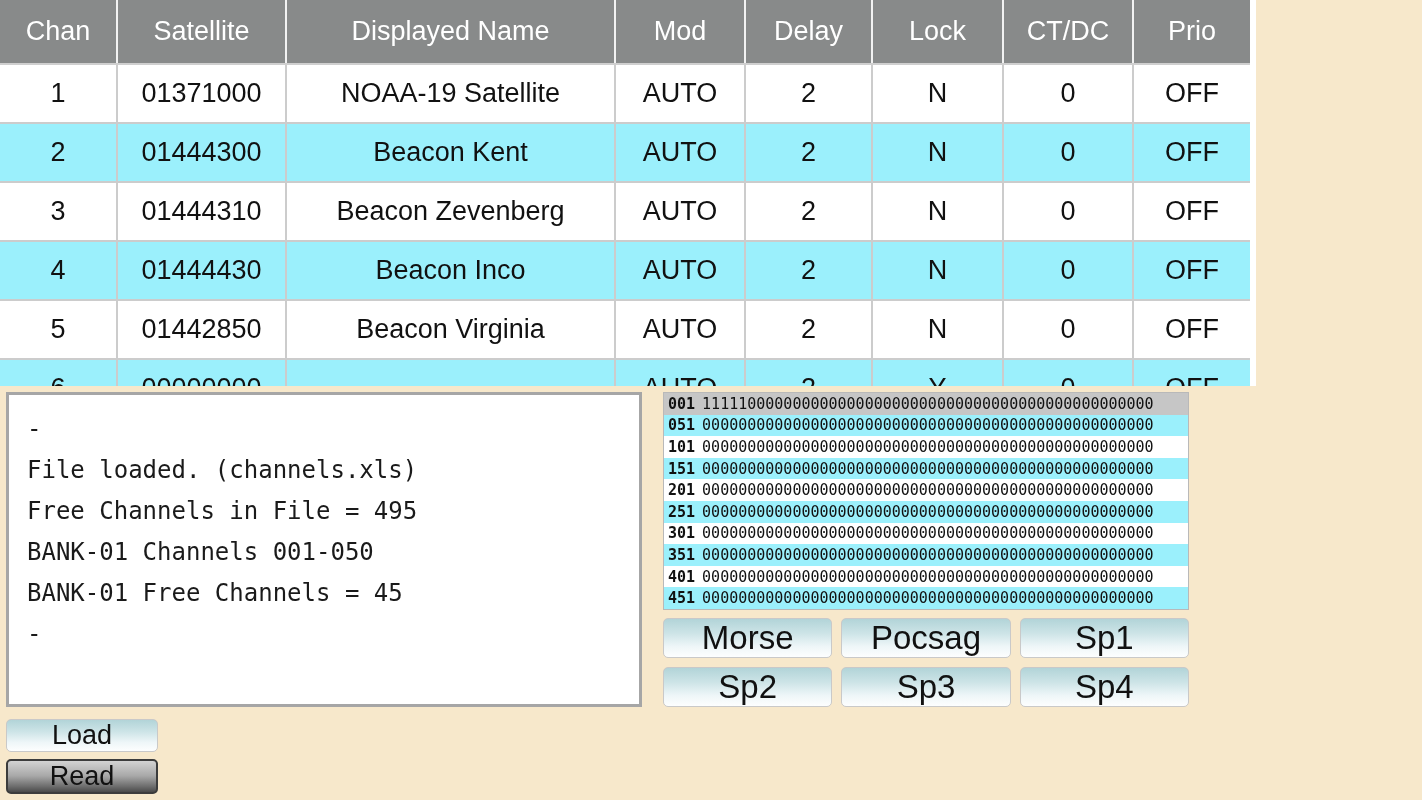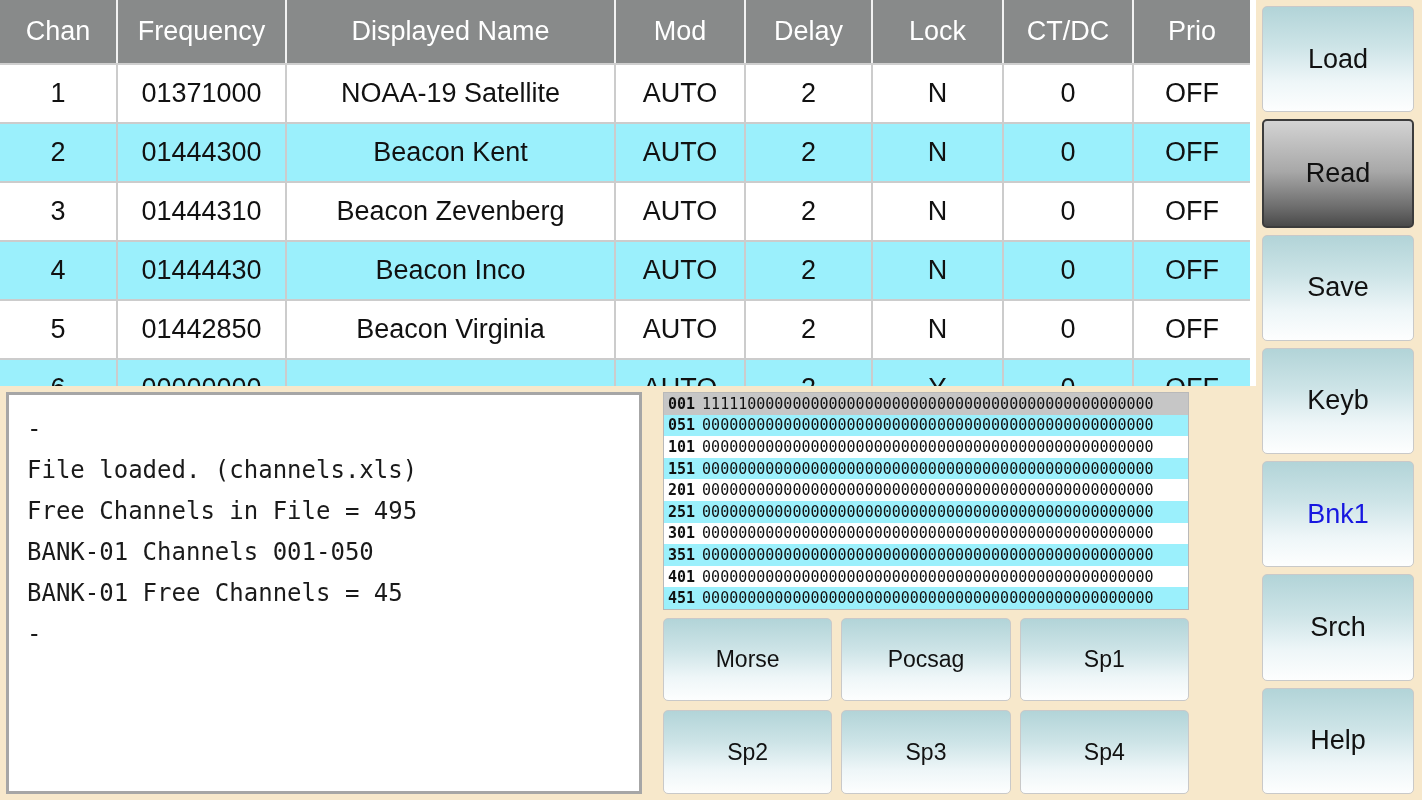--- a/index.html
+++ b/index.html
@@ -13,21 +13,21 @@
     height: 800px;
     overflow: hidden;
     font-family: "Liberation Sans", sans-serif;
     position: relative;
   }
   #app {
     position: absolute;
     inset: 0;
     background: #f7e8cb;
     display: flex;
-    flex-direction: row;
+    flex-direction: column;
   }
 
   
   .main-col {
     width: 1256px;
     height: 800px;
     position: relative;
     display: flex;
     flex-direction: column;
   }
@@ -149,21 +149,21 @@
     grid-template-rows: 1fr 1fr;
     gap: 9px;
   }
 
   
   .btn {
     border: 1px solid #c9c9c9;
     border-radius: 5px;
     background: linear-gradient(to bottom, #b2d4d8 0%, #cde4e7 38%, #eef6f8 72%, #fdfefe 100%);
     color: #111111;
-    font-size: 23px;
+    font-size: 33px;
     display: flex;
     align-items: center;
     justify-content: center;
     box-sizing: border-box;
     user-select: none;
     cursor: default;
   }
   .btn.disabled {
     background: linear-gradient(to bottom, #d3d3d3 0%, #a8a8a8 48%, #6d6d6d 82%, #4a4a4a 100%);
     border: 2px solid #3c3c3c;
@@ -201,21 +201,21 @@
             <col class="c-name">
             <col class="c-mod">
           <col class="c-delay">
             <col class="c-lock">
             <col class="c-ctdc">
             <col class="c-prio">
         </colgroup>
         <thead>
           <tr>
             <th>Chan</th>
-            <th>Frequency</th>
+            <th>Satellite</th>
             <th>Displayed Name</th>
             <th>Mod</th>
             <th>Delay</th>
             <th>Lock</th>
             <th>CT/DC</th>
             <th>Prio</th>
           </tr>
         </thead>
         <tbody>
           <tr class="row-odd">

